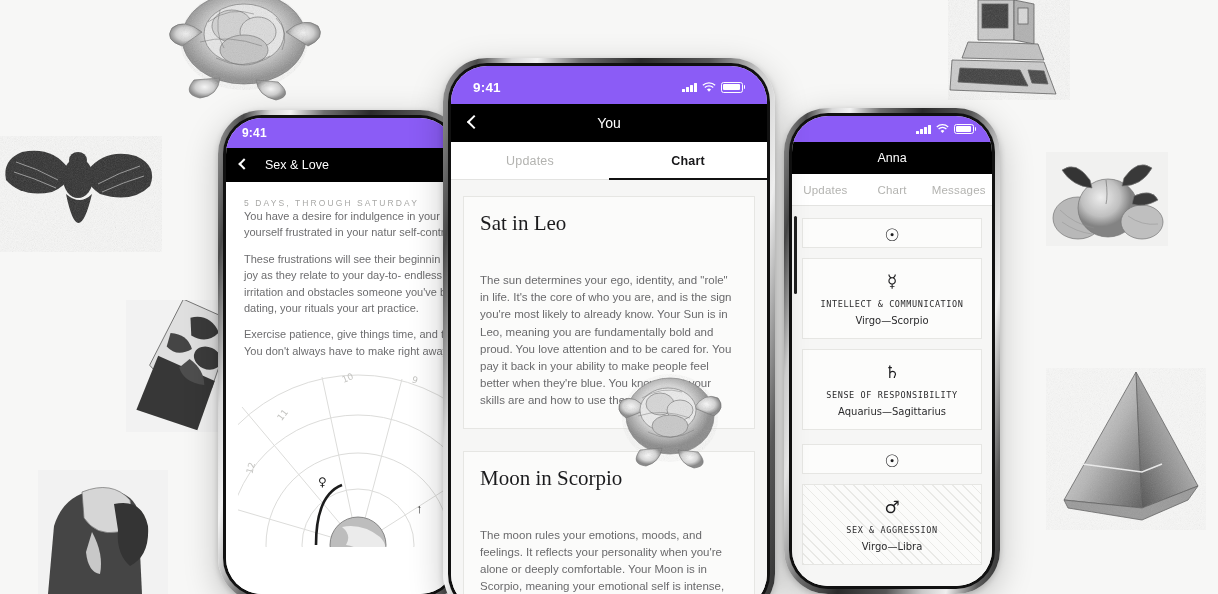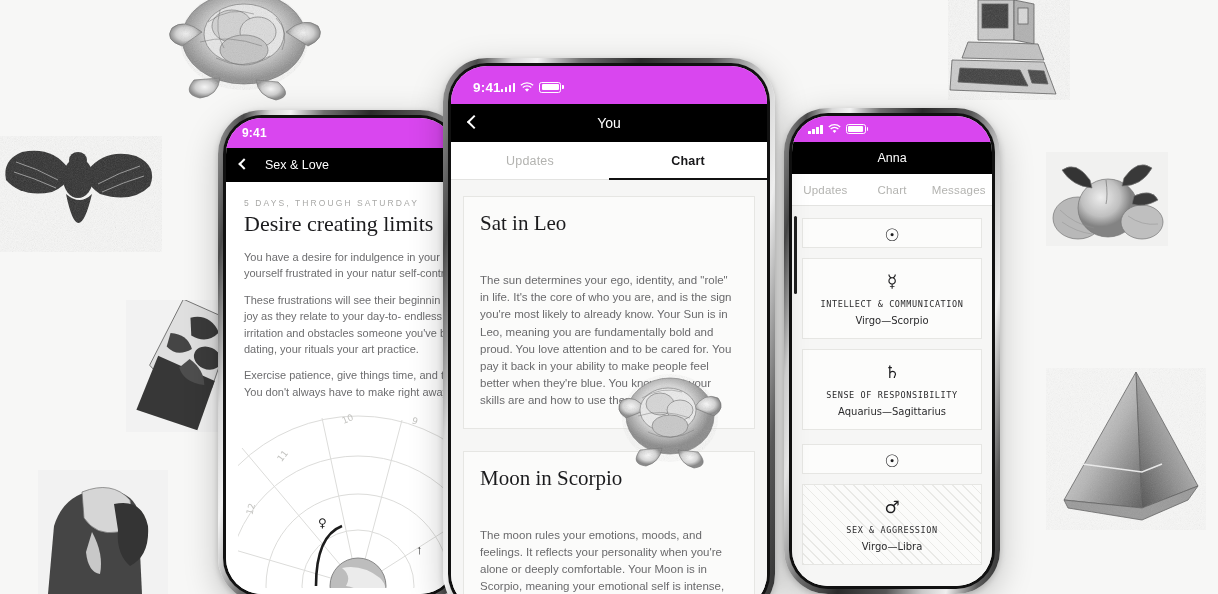--- a/index.html
+++ b/index.html
@@ -43,22 +43,22 @@
     z-index: 9;
     display: flex; align-items: center; justify-content: center; gap: 9px;
   }
   .notch .speaker { width: 44px; height: 5px; border-radius: 3px; background: #2d2d2d; }
   .notch .cam { width: 8px; height: 8px; border-radius: 50%;
     background: radial-gradient(circle at 35% 35%, #29406b 0%, #12192b 60%, #000 100%); }
 
   
   .statusbar {
     position: relative; z-index: 10;
-    background: #d946ef; color: #fff;
-    display: flex; align-items: center; 
+    background: #8b5cf6; color: #fff;
+    display: flex; align-items: center; justify-content: space-between;
   }
   .statusbar .time { font-weight: bold; letter-spacing: .2px; }
   .sb-right { display: flex; align-items: center; gap: 5px; }
   .bars { display: flex; align-items: flex-end; gap: 1.5px; }
   .bars i { display: block; width: 2.5px; background: #fff; border-radius: .5px; }
   .bars i:nth-child(1){height:3px;} .bars i:nth-child(2){height:5px;}
   .bars i:nth-child(3){height:7px;} .bars i:nth-child(4){height:9px;}
   .batt { width: 20px; height: 10px; border: 1.2px solid #fff; border-radius: 2.6px; padding: 1.4px; }
   .batt span { display:block; width: 100%; height: 100%; background:#fff; border-radius:1px; }
   .batt-tip { width:1.5px;height:4px;background:#fff;border-radius:0 1px 1px 0;margin-left:1px; }
@@ -478,21 +478,20 @@
         <div class="statusbar" style="height:30px;padding:0 16px;font-size:12px;">
           <div class="time">9:41</div>
           <div class="sb-right"></div>
         </div>
         <div class="navbar" style="height:34px;">
           <span class="chev" style="left:14px;top:12px;width:8px;height:8px;"></span>
           <span class="nav-back-label" style="left:39px;font-size:12.5px;color:#fff;">Sex &amp; Love</span>
         </div>
         <div class="body-scroll article" style="background:#fff;padding:16px 18px 0 18px;">
           <div class="kicker" style="font-size:8.5px;">5 DAYS, THROUGH SATURDAY</div>
-          <h1 class="headline" style="font-size:22px;margin:3px 0 12px;white-space:nowrap;">Desire creating limits</h1>
           <p style="font-size:11px;line-height:16.4px;margin-bottom:10px;width:250px;">You have a desire for indulgence in your d will find yourself frustrated in your natur self-control.</p>
           <p style="font-size:11px;line-height:16.4px;margin-bottom:10px;width:250px;">These frustrations will see their beginnin you find joy as they relate to your day-to- endless array of irritation and obstacles someone you've been dating, your rituals your art practice.</p>
           <p style="font-size:11px;line-height:16.4px;margin-bottom:8px;width:250px;">Exercise patience, give things time, and t will calm. You don't always have to make right away.</p>
 
           <div class="wheel-wrap" style="height:170px;margin-top:4px;">
             <svg viewBox="0 0 240 180" width="240" height="180" style="position:absolute;left:-6px;top:0;">
               <g fill="none" stroke="#dcdcda" stroke-width="1">
                 <circle cx="120" cy="178" r="170"></circle>
                 <circle cx="120" cy="178" r="130"></circle>
                 <circle cx="120" cy="178" r="92"></circle>

